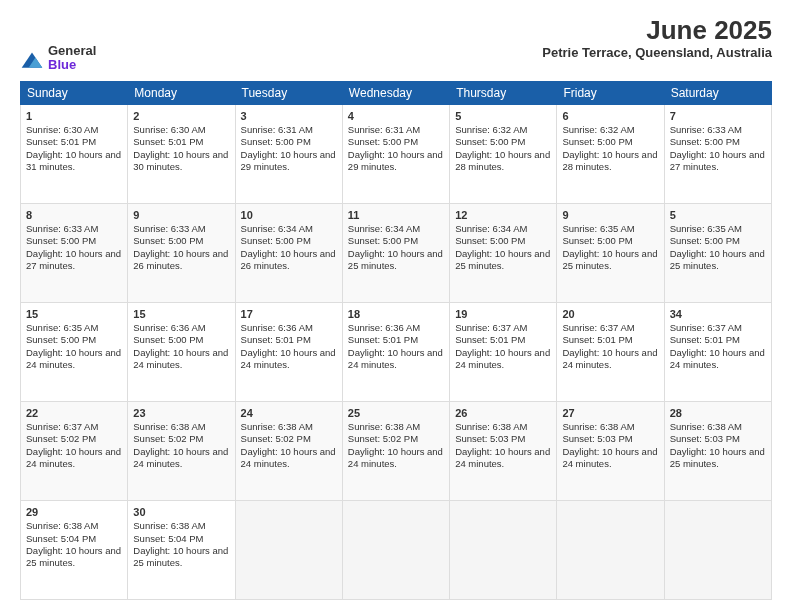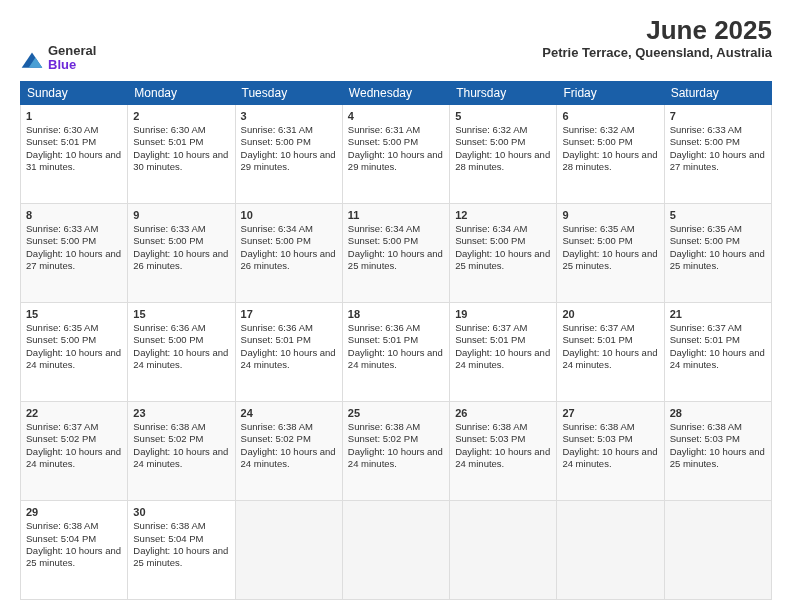--- a/index.html
+++ b/index.html
@@ -150,21 +150,21 @@
           <td><span class="day-num">9</span><span>Sunrise: 6:35 AM</span><br><span>Sunset: 5:00 PM</span><br><span>Daylight: 10 hours and 25 minutes.</span></td>
           <td><span class="day-num">5</span><span>Sunrise: 6:35 AM</span><br><span>Sunset: 5:00 PM</span><br><span>Daylight: 10 hours and 25 minutes.</span></td>
         </tr>
         <tr>
           <td><span class="day-num">15</span><span>Sunrise: 6:35 AM</span><br><span>Sunset: 5:00 PM</span><br><span>Daylight: 10 hours and 24 minutes.</span></td>
           <td><span class="day-num">15</span><span>Sunrise: 6:36 AM</span><br><span>Sunset: 5:00 PM</span><br><span>Daylight: 10 hours and 24 minutes.</span></td>
           <td><span class="day-num">17</span><span>Sunrise: 6:36 AM</span><br><span>Sunset: 5:01 PM</span><br><span>Daylight: 10 hours and 24 minutes.</span></td>
           <td><span class="day-num">18</span><span>Sunrise: 6:36 AM</span><br><span>Sunset: 5:01 PM</span><br><span>Daylight: 10 hours and 24 minutes.</span></td>
           <td><span class="day-num">19</span><span>Sunrise: 6:37 AM</span><br><span>Sunset: 5:01 PM</span><br><span>Daylight: 10 hours and 24 minutes.</span></td>
           <td><span class="day-num">20</span><span>Sunrise: 6:37 AM</span><br><span>Sunset: 5:01 PM</span><br><span>Daylight: 10 hours and 24 minutes.</span></td>
-          <td><span class="day-num">21</span><span>Sunrise: 6:37 AM</span><br><span>Sunset: 5:01 PM</span><br><span>Daylight: 10 hours and 24 minutes.</span></td>
+          <td><span class="day-num">34</span><span>Sunrise: 6:37 AM</span><br><span>Sunset: 5:01 PM</span><br><span>Daylight: 10 hours and 24 minutes.</span></td>
         </tr>
         <tr>
           <td><span class="day-num">22</span><span>Sunrise: 6:37 AM</span><br><span>Sunset: 5:02 PM</span><br><span>Daylight: 10 hours and 24 minutes.</span></td>
           <td><span class="day-num">23</span><span>Sunrise: 6:38 AM</span><br><span>Sunset: 5:02 PM</span><br><span>Daylight: 10 hours and 24 minutes.</span></td>
           <td><span class="day-num">24</span><span>Sunrise: 6:38 AM</span><br><span>Sunset: 5:02 PM</span><br><span>Daylight: 10 hours and 24 minutes.</span></td>
           <td><span class="day-num">25</span><span>Sunrise: 6:38 AM</span><br><span>Sunset: 5:02 PM</span><br><span>Daylight: 10 hours and 24 minutes.</span></td>
           <td><span class="day-num">26</span><span>Sunrise: 6:38 AM</span><br><span>Sunset: 5:03 PM</span><br><span>Daylight: 10 hours and 24 minutes.</span></td>
           <td><span class="day-num">27</span><span>Sunrise: 6:38 AM</span><br><span>Sunset: 5:03 PM</span><br><span>Daylight: 10 hours and 24 minutes.</span></td>
           <td><span class="day-num">28</span><span>Sunrise: 6:38 AM</span><br><span>Sunset: 5:03 PM</span><br><span>Daylight: 10 hours and 25 minutes.</span></td>
         </tr>

